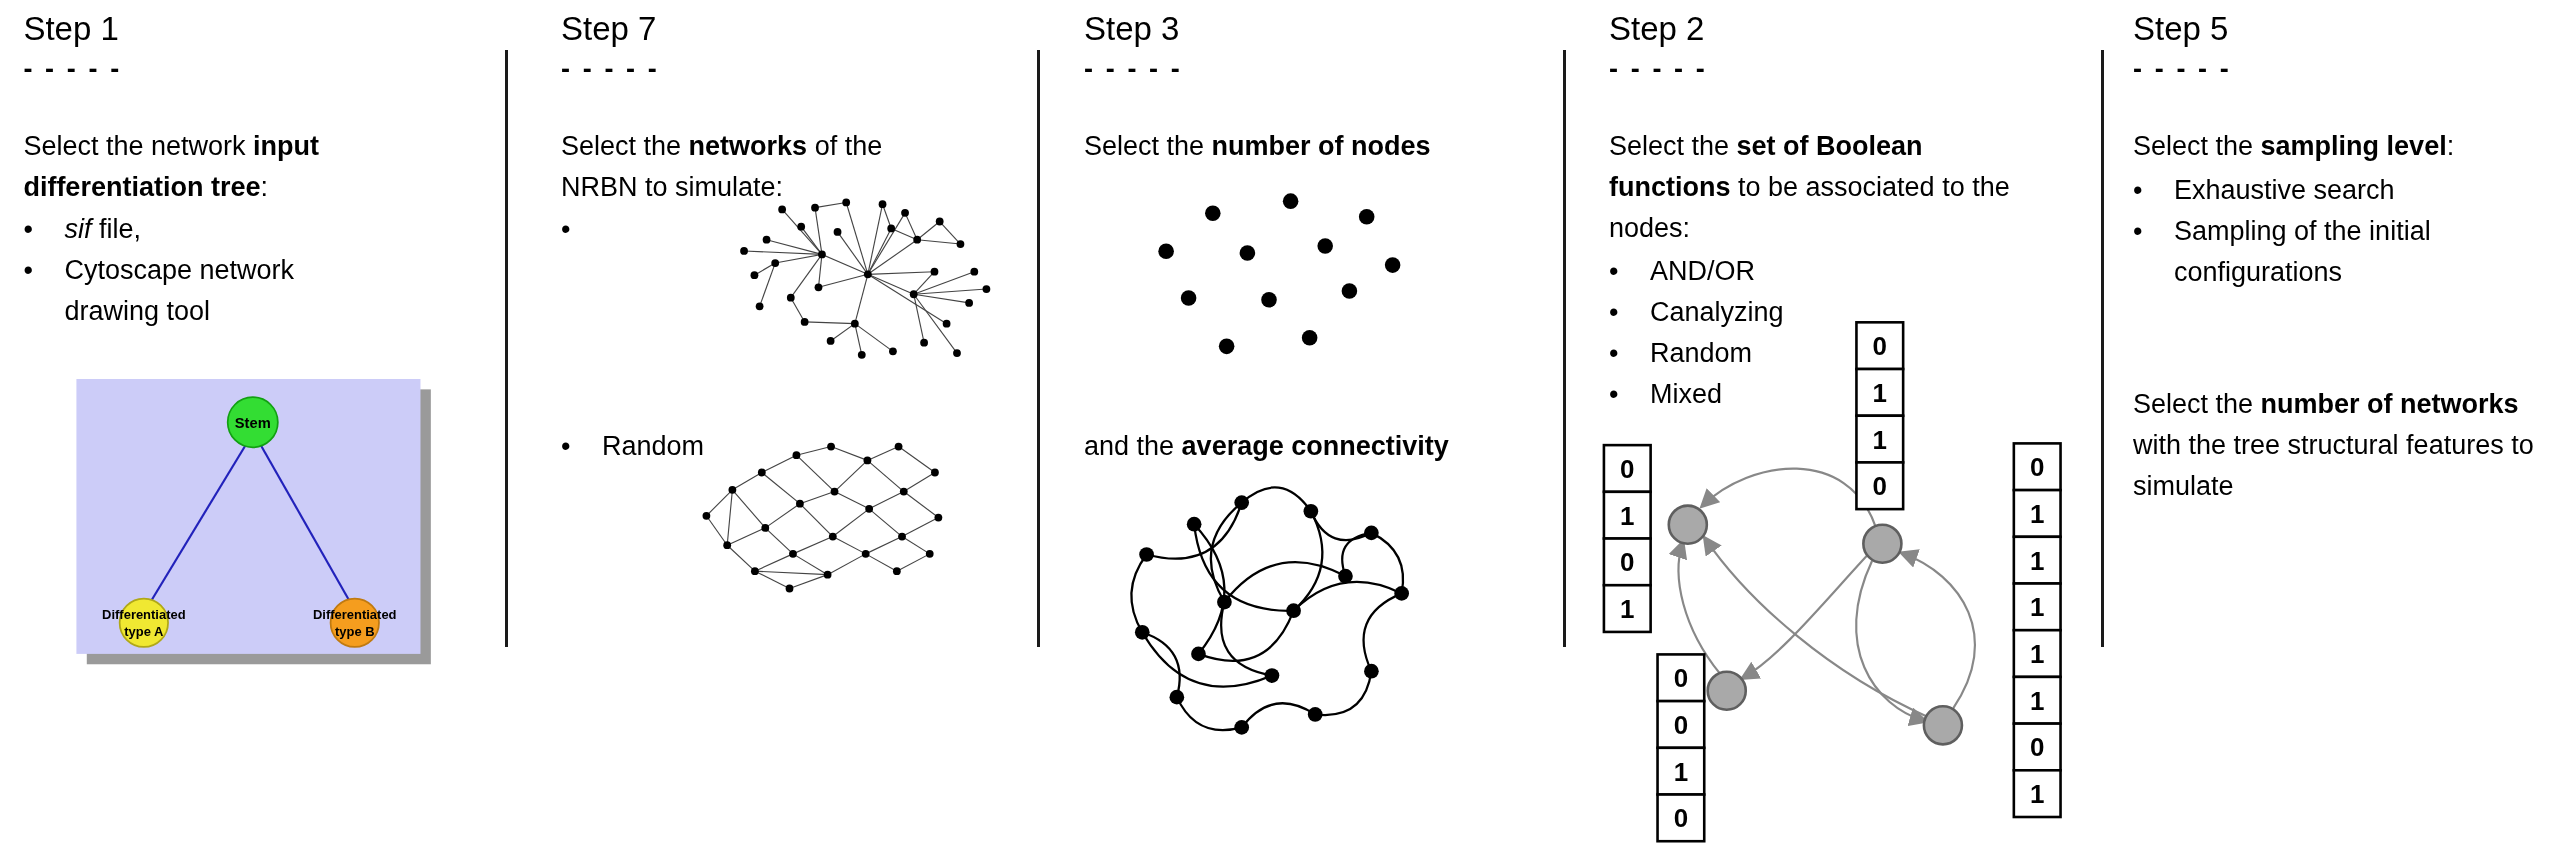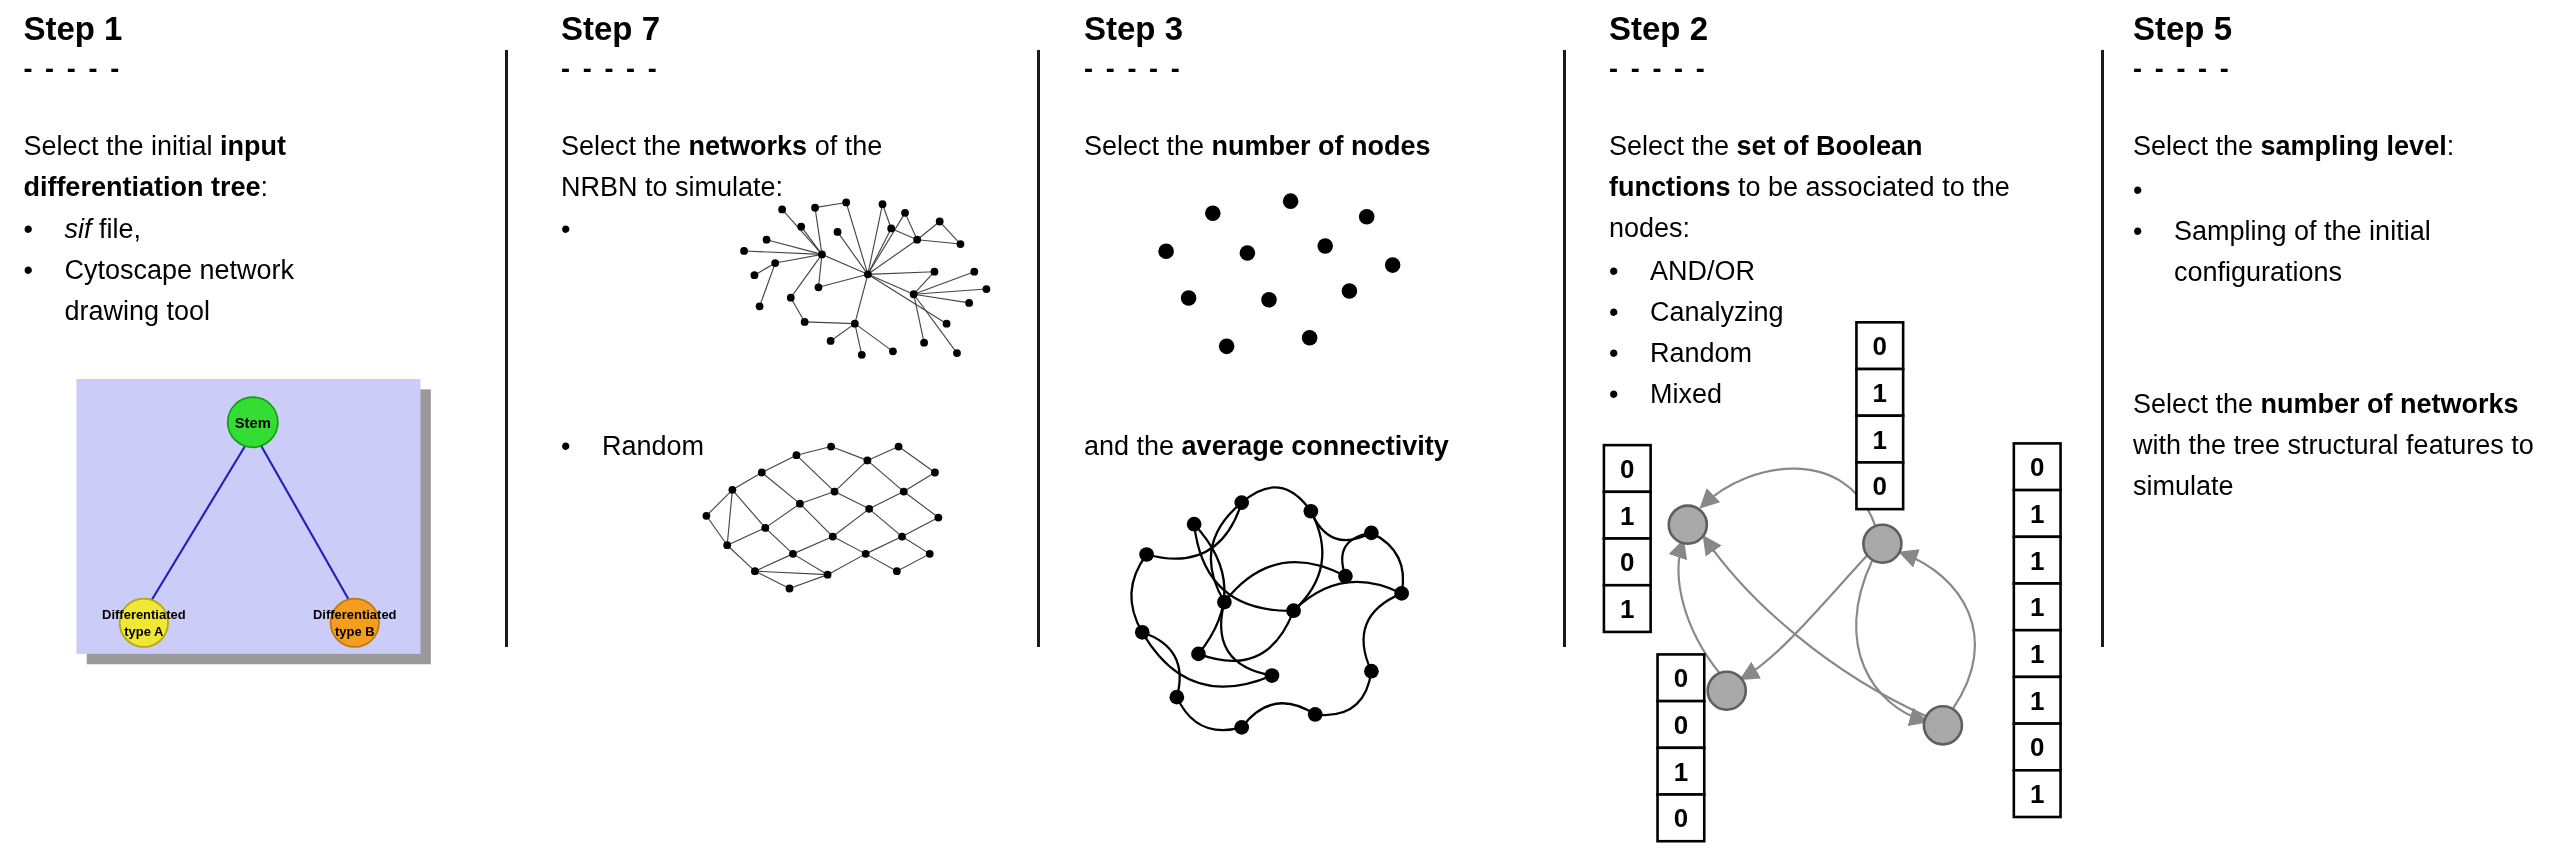--- a/index.html
+++ b/index.html
@@ -6,21 +6,21 @@
   html,body { background:#ffffff; }
   body {
     width:2576px; height:851px;
     font-family:"Liberation Sans", sans-serif;
     color:#000;
     position:relative;
     overflow:hidden;
   }
   .page { position:relative; width:2576px; height:851px; }
   .divider { position:absolute; top:50px; height:597px; width:2.6px; background:#1a1a1a; }
-  .step-title { position:absolute; font-size:33px; font-weight:bold; line-height:38px; }
+  .step-title { position:absolute; font-size:33px; font-weight:normal; line-height:38px; }
   .dashes { position:absolute; font-size:27px; font-weight:bold; letter-spacing:2.6px; white-space:nowrap; }
   .body-text { position:absolute; font-size:27px; line-height:41px; }
   .body-text b { font-weight:bold;margin-top:36px; }
   .bullets { position:absolute; font-size:27px; line-height:41px; }
   .bullet { display:flex; }
   .bm { width:41px; flex:none; }
   .bt { flex:1; }
   svg { position:absolute; overflow:visible; }
   .treeline { stroke:#2222bb; stroke-width:2.5; }
   .nodelabel { text-anchor:middle; font-weight:bold; font-size:17px; fill:#000; }
@@ -33,21 +33,21 @@
 
 <div class="page">
 
   <div class="divider" style="left:505px"></div>
   <div class="divider" style="left:1037px"></div>
   <div class="divider" style="left:1563px"></div>
   <div class="divider" style="left:2101px"></div>
 
   <h2 class="step-title" style="left:23.4px;top:10.4px">Step 1</h2>
   <div class="dashes" style="left:23.4px;top:54px">- - - - -</div>
-  <p class="body-text" style="left:23.4px;top:126px;width:450px"><span>Select the initial </span><b>input differentiation tree</b><span>:</span></p>
+  <p class="body-text" style="left:23.4px;top:126px;width:450px"><span>Select the network </span><b>input differentiation tree</b><span>:</span></p>
   <div class="bullets" style="left:23.4px;top:209px;width:346px">
     <div class="bullet">
       <span class="bm">•</span>
       <span class="bt"><i>sif</i><span> file,</span></span>
     </div>
     <div class="bullet">
       <span class="bm">•</span>
       <span class="bt" style="max-width:286px">Cytoscape network drawing tool</span>
     </div>
   </div>
@@ -378,20 +378,21 @@
       <circle class="gnode" cx="400" cy="472" r="22"></circle>
     </g>
   </svg>
 
   <h2 class="step-title" style="left:2133px;top:10.4px">Step 5</h2>
   <div class="dashes" style="left:2133px;top:54px">- - - - -</div>
   <p class="body-text" style="left:2133px;top:126px;width:450px"><span>Select the </span><b>sampling level</b><span>:</span></p>
   <div class="bullets" style="left:2133px;top:170px;width:407px">
     <div class="bullet">
       <span class="bm">•</span>
+      <span class="bt">Exhaustive search</span>
     </div>
     <div class="bullet">
       <span class="bm">•</span>
       <span class="bt" style="max-width:312px">Sampling of the initial configurations</span>
     </div>
   </div>
   <p class="body-text" style="left:2133px;top:384px;width:402px"><span>Select the </span><b>number of networks</b><span> with the tree structural features to simulate</span></p>
 
 </div>
 

